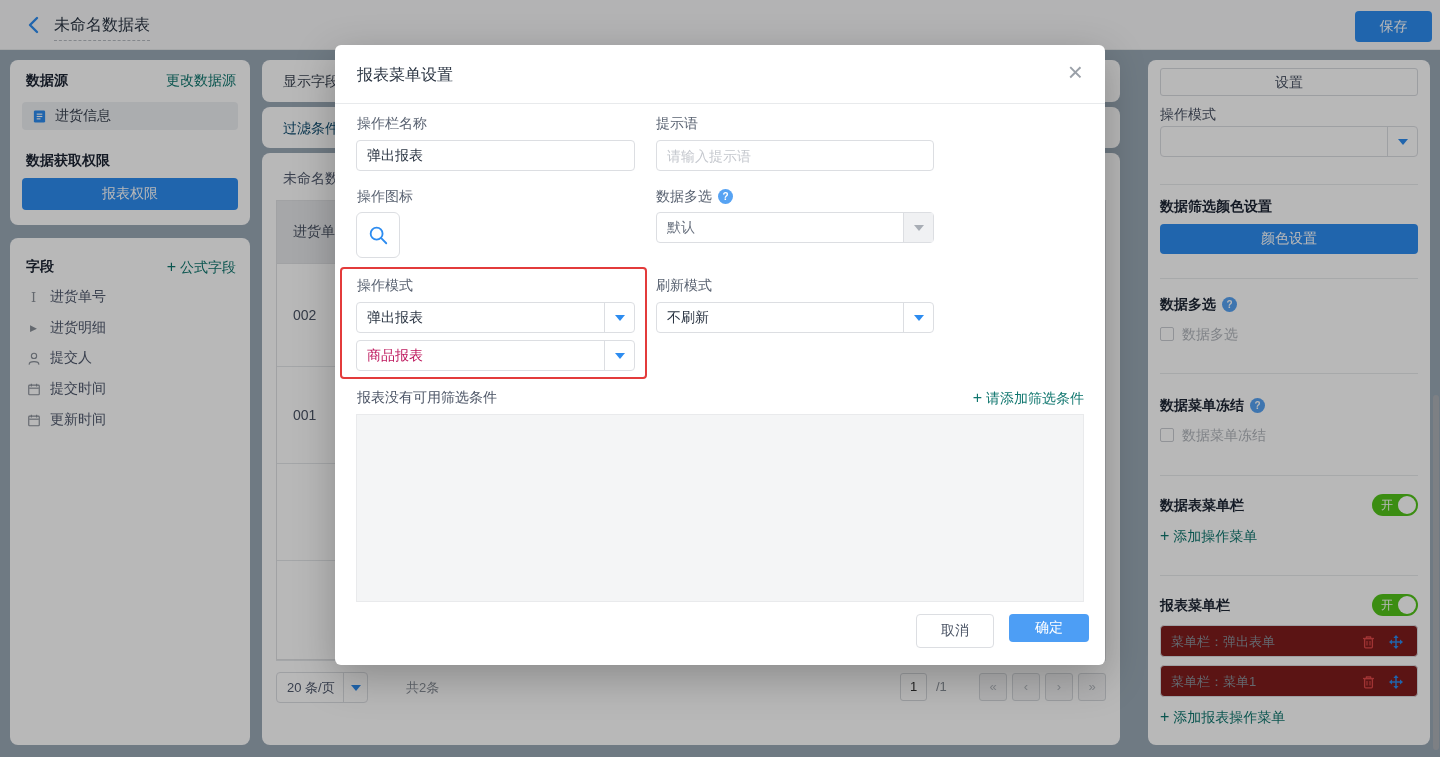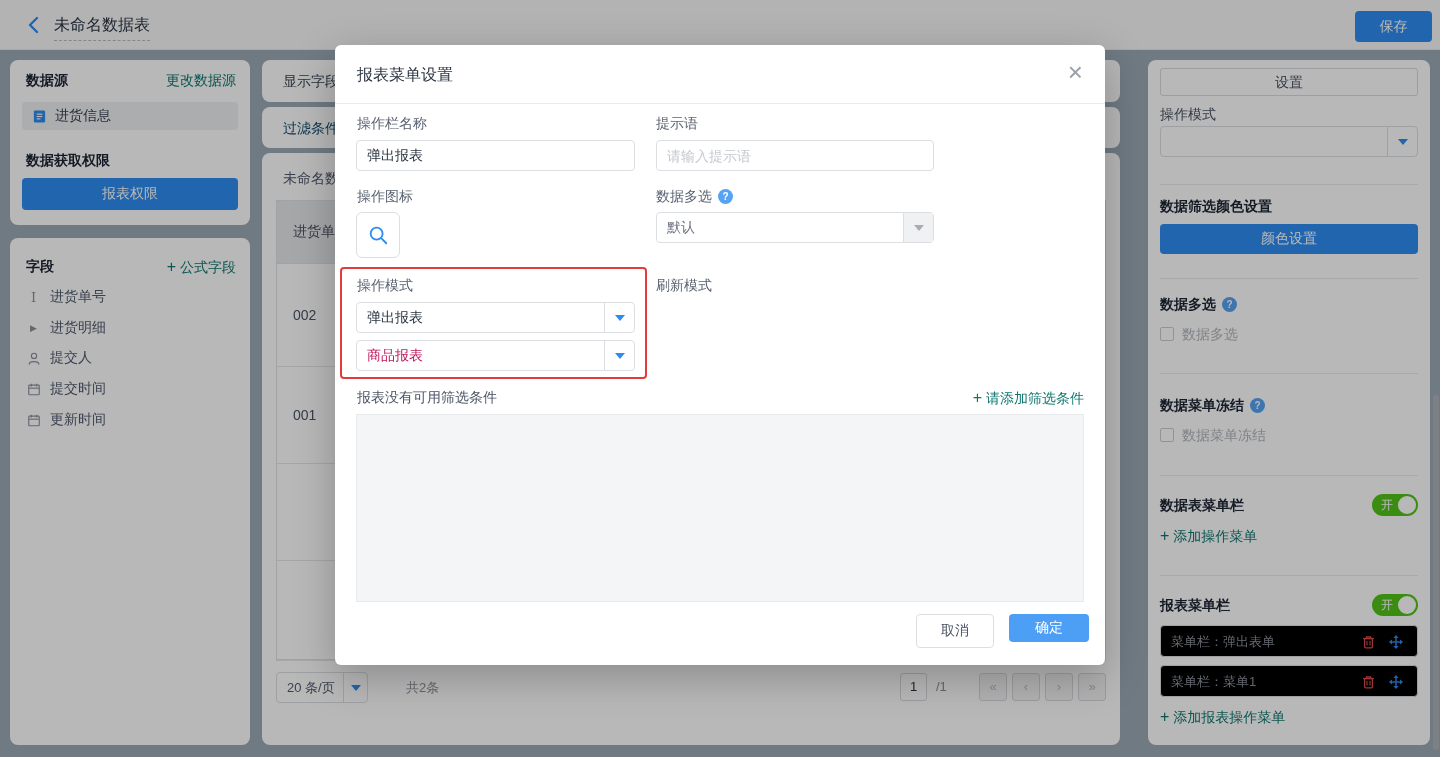--- a/index.html
+++ b/index.html
@@ -30,21 +30,21 @@
   .serifI { font-family:"DejaVu Serif","Liberation Serif",serif; font-size:13px; }
   .tri { font-size:9px; }
 
   .divider { position:absolute; left:12px; right:12px; height:1px; background:#e8eaec; }
   .qmark { display:inline-block; width:15px; height:15px; border-radius:50%; background:#57a3f3; color:#fff; font-size:10px; font-weight:bold; text-align:center; line-height:15px; vertical-align:1px; margin-left:6px; }
   .checkbox { display:inline-block; width:14px; height:14px; border:1px solid #c9ccd2; border-radius:2px; background:#fff; margin-right:8px; vertical-align:-2px; }
   .chk-label { color:#b2b6bc; }
   .toggle { position:absolute; width:46px; height:22px; border-radius:11px; background:#52c41a; }
   .toggle .t-label { position:absolute; left:9px; top:4px; font-size:12px; color:#fff; line-height:14px; }
   .toggle .knob { position:absolute; right:2px; top:2px; width:18px; height:18px; border-radius:50%; background:#fff; }
-  .menu-item { position:absolute; left:12px; width:258px; height:32px; border:1px solid #dcdee2; border-radius:4px; background:#000000; }
+  .menu-item { position:absolute; left:12px; width:258px; height:32px; border:1px solid #dcdee2; border-radius:4px; background:#7f1d1d; }
   .menu-item .mi-label { position:absolute; left:10px; top:7px; font-size:13px; color:#8a9099; }
 
   
   .tbl { position:absolute; border:1px solid #dfe1e4; background:#fff; }
   .tbl-head { height:63px; background:#e7e8ea; border-bottom:1px solid #dfe1e4; display:flex; align-items:center; }
   .tbl-row { border-bottom:1px solid #e4e6e9; display:flex; align-items:center; }
   .cell { padding-left:16px; color:#4a5364; }
 
   .pager-btn { position:absolute; top:12px; width:28px; height:28px; border:1px solid #d6d9dd; border-radius:3px; background:#f5f6f7; color:#b8bcc2; font-size:13px; text-align:center; line-height:26px; }
 
@@ -298,20 +298,24 @@
       <span class="sel-text" style="color:#2a3442;">弹出报表</span>
       <span class="sel-caret"></span>
     </div>
     <div class="select" style="left:21px; top:295px; width:279px;">
       <span class="sel-text" style="color:#be185d;">商品报表</span>
       <span class="sel-caret"></span>
     </div>
     <div class="red-ring"></div>
 
     <span class="m-label" style="left:321px; top:232px;">刷新模式</span>
+    <div class="select" style="left:321px; top:257px; width:278px;">
+      <span class="sel-text" style="color:#2a3442;">不刷新</span>
+      <span class="sel-caret"></span>
+    </div>
 
     <span class="m-label" style="left:22px; top:344px; color:#4a5364;">报表没有可用筛选条件</span>
     <span class="abs link" style="right:21px; top:344px;"><span class="plus">+</span><span>请添加筛选条件</span></span>
     <div class="abs" style="left:21px; top:369px; width:728px; height:188px; background:#f4f5f6; border:1px solid #e9eaec;"></div>
 
     <button class="ghost-btn abs" style="left:581px; top:569px; width:78px; height:34px;">取消</button>
     <button class="ok-btn abs" style="left:674px; top:569px; width:80px; height:28px;">确定</button>
   </div>
 </div>
 

